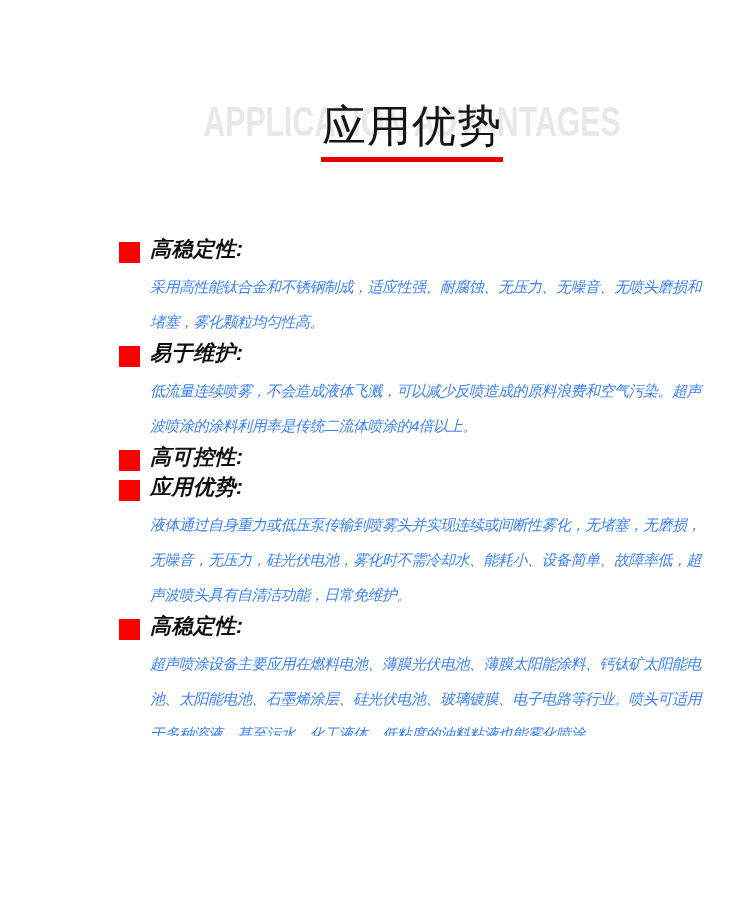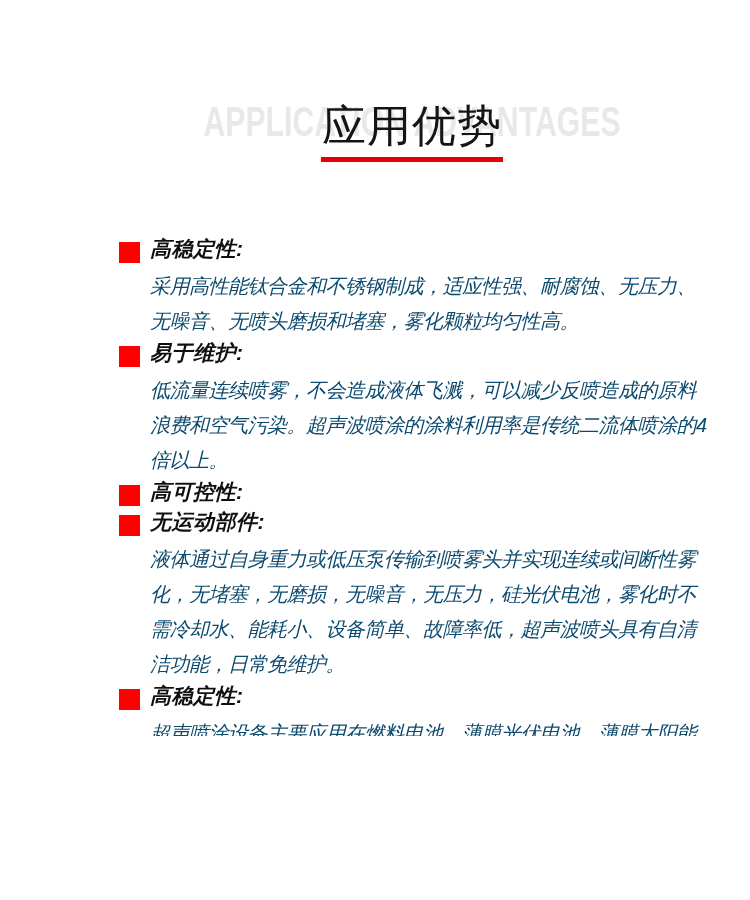--- a/index.html
+++ b/index.html
@@ -74,25 +74,25 @@
   .section-title {
     font-size: 21px;
     font-weight: bold;
     font-style: italic;
     color: #101010;
     letter-spacing: 0.5px;
   }
   .section-body {
     margin-left: 31px;
     max-width: 562px;
-    font-size: 20px;
+    font-size: 15px;
     font-style: italic;
     line-height: 35px;
     letter-spacing: -0.5px;
-    color: #0c4a6e;
+    color: #3b82f6;
   }
 </style>
 </head>
 <body>
 
 <div class="page">
 
   <div class="header">
     <div class="watermark">APPLICATION ADVANTAGES</div>
     <h1 class="title">应用优势</h1>
@@ -120,21 +120,21 @@
     <div class="section">
       <div class="section-head">
         <span class="bullet"></span>
         <span class="section-title">高可控性:</span>
       </div>
     </div>
 
     <div class="section">
       <div class="section-head">
         <span class="bullet"></span>
-        <span class="section-title">无运动部件:</span>
+        <span class="section-title">应用优势:</span>
       </div>
       <p class="section-body">液体通过自身重力或低压泵传输到喷雾头并实现连续或间断性雾化，无堵塞，无磨损，无噪音，无压力，硅光伏电池，雾化时不需冷却水、能耗小、设备简单、故障率低，超声波喷头具有自清洁功能，日常免维护。</p>
     </div>
 
     <div class="section">
       <div class="section-head">
         <span class="bullet"></span>
         <span class="section-title">高稳定性:</span>
       </div>
       <p class="section-body">超声喷涂设备主要应用在燃料电池、薄膜光伏电池、薄膜太阳能涂料、钙钛矿太阳能电池、太阳能电池、石墨烯涂层、硅光伏电池、玻璃镀膜、电子电路等行业。喷头可适用于多种溶液，甚至污水、化工液体、低粘度的油料粘液也能雾化喷涂。</p>

